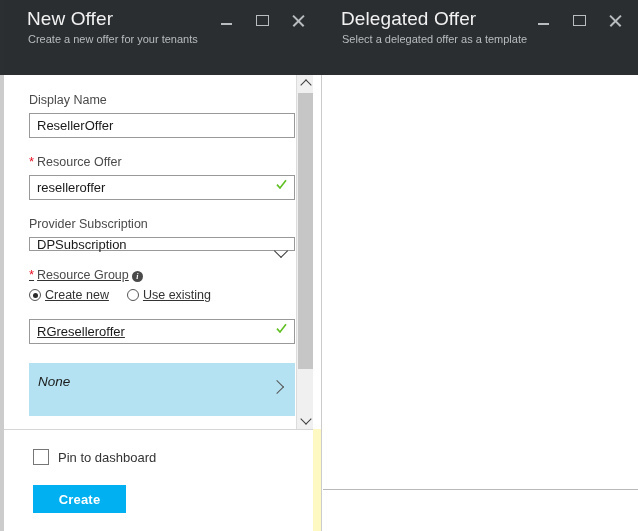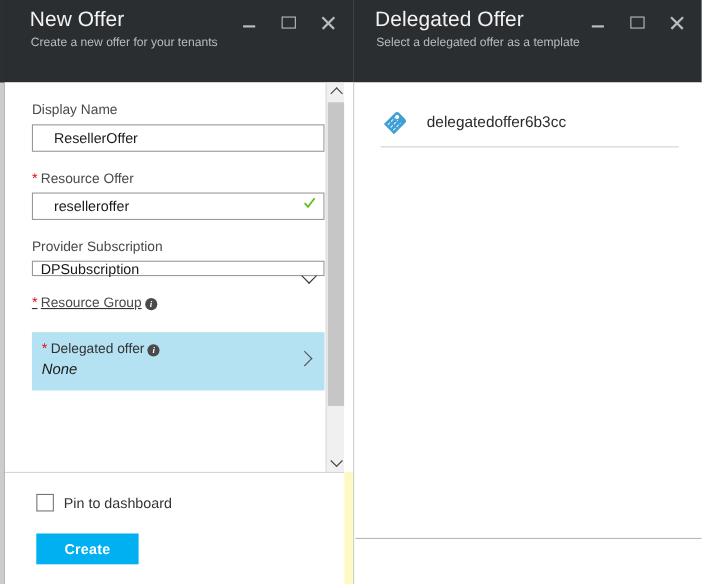--- a/index.html
+++ b/index.html
@@ -186,21 +186,20 @@
     border: 0;
     outline: 0;
     background: transparent;
     font-family: "Liberation Sans", sans-serif;
     font-size: 13px;
     color: #1a1a1a;
     padding: 0 22px 0 7px;
     width: 100%;
     height: 100%;
     box-sizing: border-box;
-    margin-left: 12px;
   }
   .valid-check {
     position: absolute;
     right: 7px;
     top: 3px;
     width: 11px;
     height: 11px;
   }
   .valid-check svg { display: block; }
   .selectbox {
@@ -495,26 +494,41 @@
             <div class="selectbox">
               <span class="sel-value">DPSubscription</span>
               <span class="chev-down"></span>
             </div>
           </div>
 
           <div class="field" style="margin-top:16px;text-decoration:underline;">
             <label class="label">
               <span class="req-star">*</span><span>Resource Group</span><span class="info-icon">i</span>
             </label>
+            <div class="radio-row">
+              <div class="radio-opt">
+                <span class="radio-dot on"></span>
+                <span>Create new</span>
+              </div>
+              <div class="radio-opt">
+                <span class="radio-dot"></span>
+                <span>Use existing</span>
+              </div>
+            </div>
+            <div class="textbox" style="margin-top:17px;">
+              <input type="text" value="RGreselleroffer" style="">
+              <span class="valid-check">
+                <svg width="11" height="11" viewBox="0 0 11 11">
+                    <path d="M1 5.6 L4 9 L10 1.3" stroke="#5fbf20" stroke-width="1.6" fill="none"></path>
+                  </svg>
+              </span>
+            </div>
           </div>
 
           <div class="delegated-panel" style="margin-top:19px;">
-            <div class="dp-label">
-              <span class="req-star">*</span><span>Delegated offer</span><span class="info-icon">i</span>
-            </div>
             <div class="dp-value">None</div>
             <span class="chev-right"></span>
           </div>
 
         </div>
       </div>
 
       <div class="scrollbar">
         <div class="sb-arrow up">
             <i></i>
@@ -551,38 +565,18 @@
         <div class="win-btn">
           <div class="glyph-max"></div>
         </div>
         <div class="win-btn">
           <div class="glyph-close"></div>
         </div>
       </div>
     </div>
 
     <div class="right-body">
-      <div class="offer-list">
-        <div class="offer-item">
-          <span class="tag-icon">
-            <svg width="30" height="30" viewBox="0 0 30 30">
-              <g transform="rotate(-45 15 15)">
-                <path d="M4.5 8.5 h14 a3 3 0 0 1 3 3 v7 a3 3 0 0 1 -3 3 h-14 z" fill="#3f9fd4"></path>
-                <path d="M4.5 8.5 l-3.2 5.5 l3.2 5.5 z" fill="#2f86bb" opacity="0"></path>
-                <circle cx="17.6" cy="12.4" r="1.9" fill="#ffffff"></circle>
-                <g stroke="#cfe9f7" stroke-width="1.1" stroke-linecap="round" stroke-dasharray="2 2.2">
-                  <line x1="7" y1="11.5" x2="15.5" y2="11.5"></line>
-                  <line x1="7" y1="15" x2="15.5" y2="15"></line>
-                  <line x1="7" y1="18.5" x2="15.5" y2="18.5"></line>
-                </g>
-              </g>
-            </svg>
-          </span>
-          <span class="offer-name">delegatedoffer6b3cc</span>
-        </div>
-        <div class="list-divider"></div>
-      </div>
       <div class="right-footer-divider"></div>
     </div>
 
   </div>
 
 </div>
 
 </body></html>

